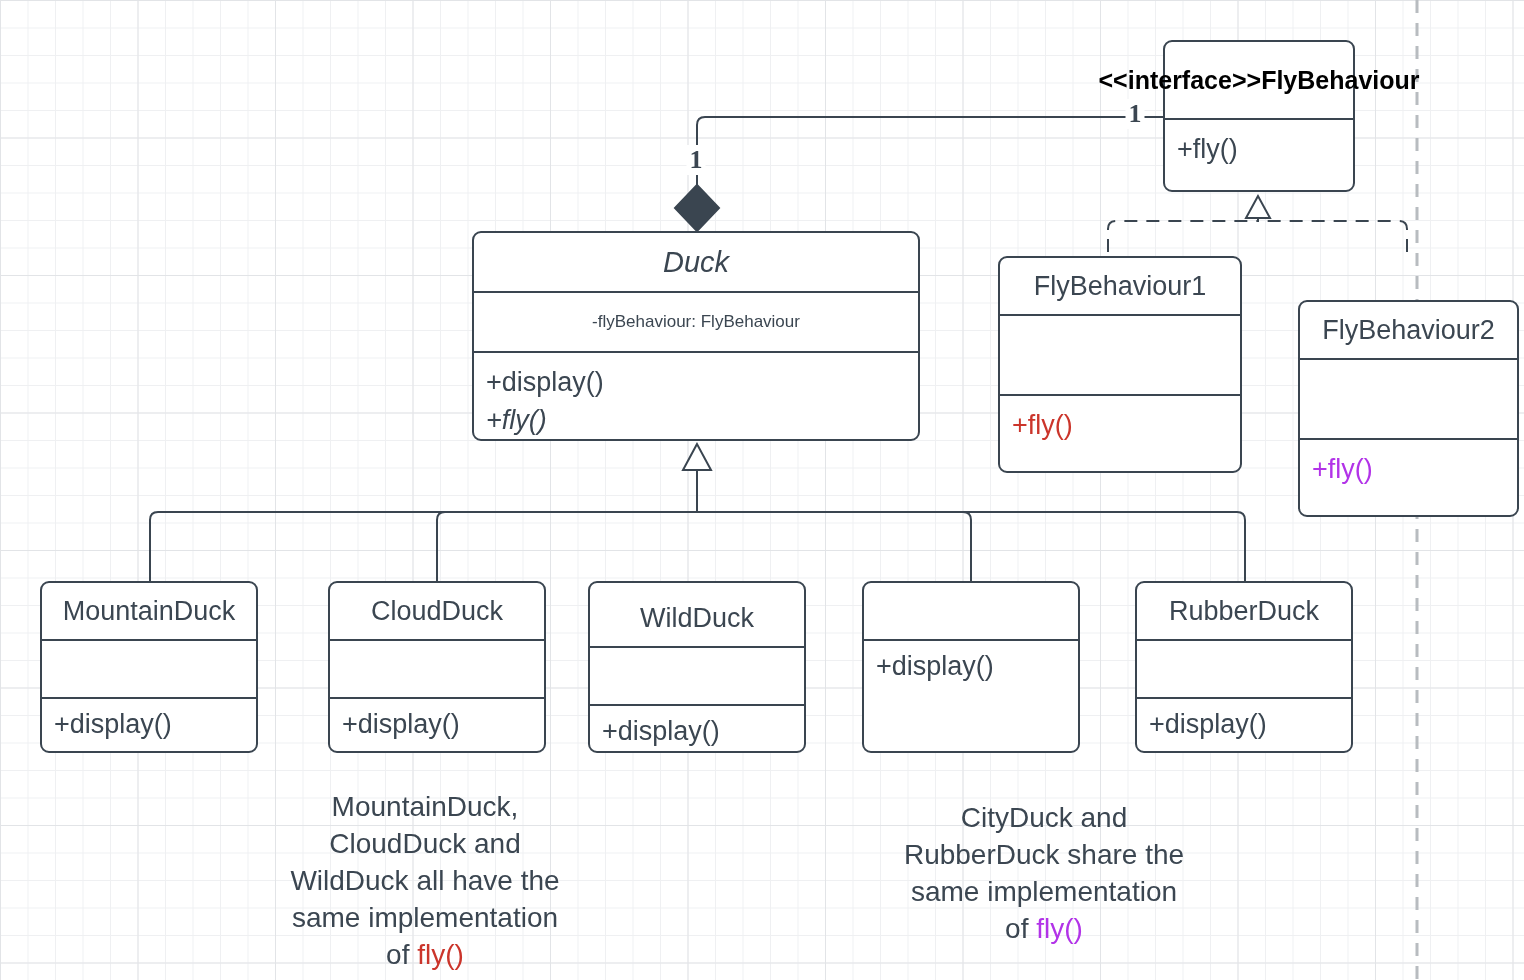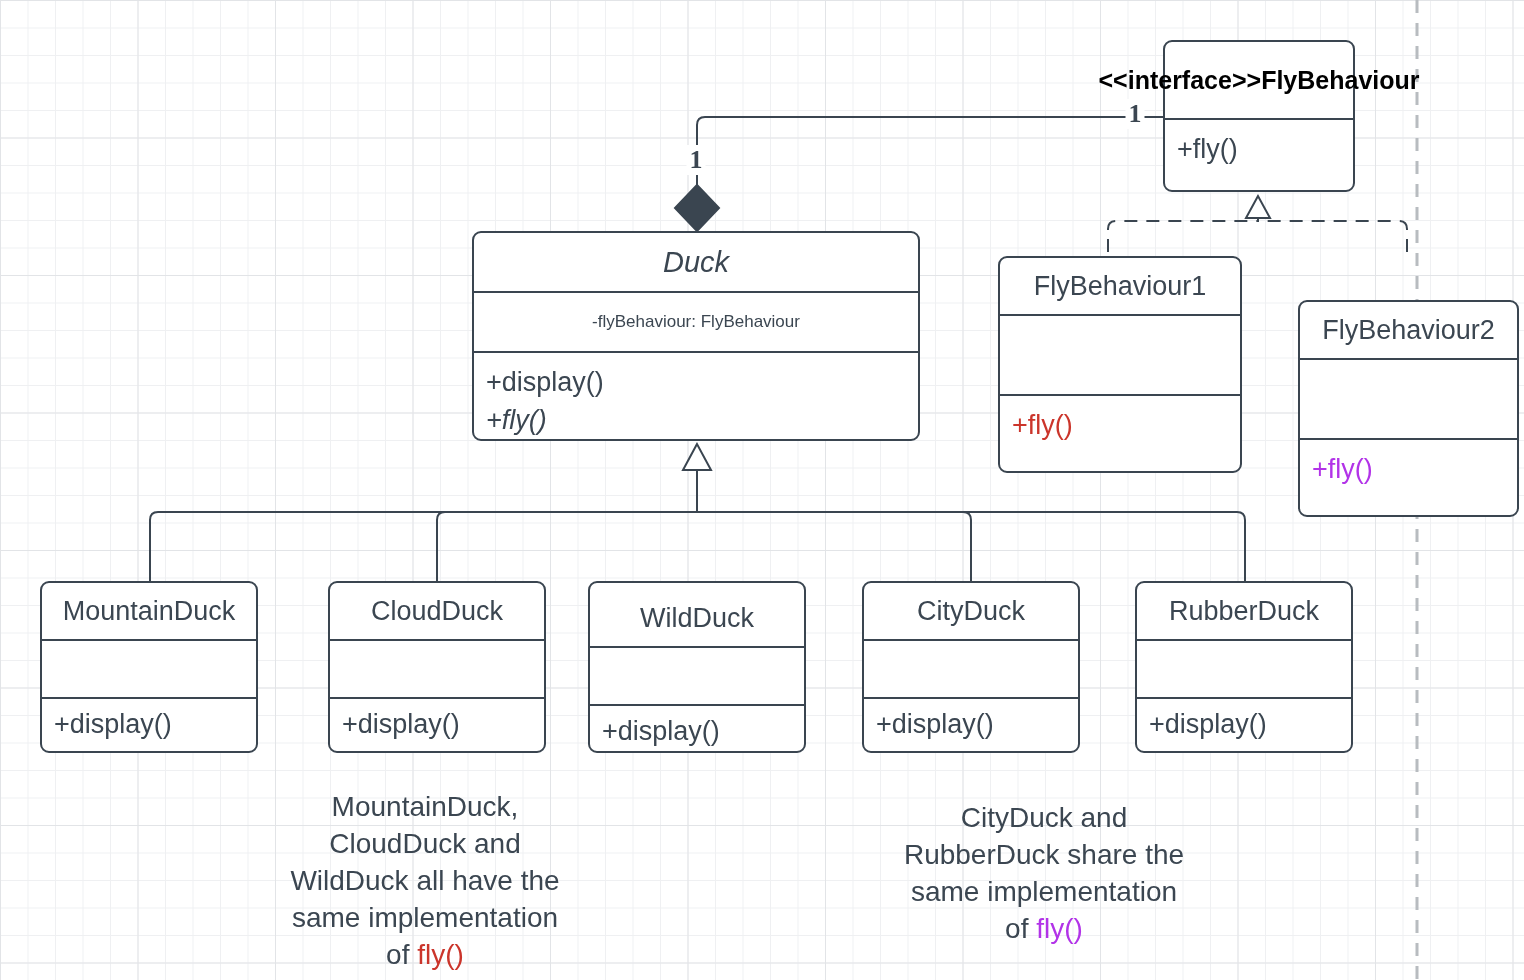--- a/index.html
+++ b/index.html
@@ -169,23 +169,20 @@
     <div class="uml-title" style="height:58px;margin-top:7px;">
       <span>WildDuck</span>
     </div>
     <div class="uml-attrs" style="height:58px;"></div>
     <div class="uml-methods" style="padding-top:6px;">
       <div>+display()</div>
     </div>
   </div>
 
   <div class="uml-box" style="left:862px;top:581px;width:218px;height:172px;">
-    <div class="uml-title" style="height:58px;">
-      <span>CityDuck</span>
-    </div>
     <div class="uml-attrs" style="height:58px;"></div>
     <div class="uml-methods" style="padding-top:6px;">
       <div>+display()</div>
     </div>
   </div>
 
   <div class="uml-box" style="left:1135px;top:581px;width:218px;height:172px;">
     <div class="uml-title" style="height:58px;">
       <span>RubberDuck</span>
     </div>

